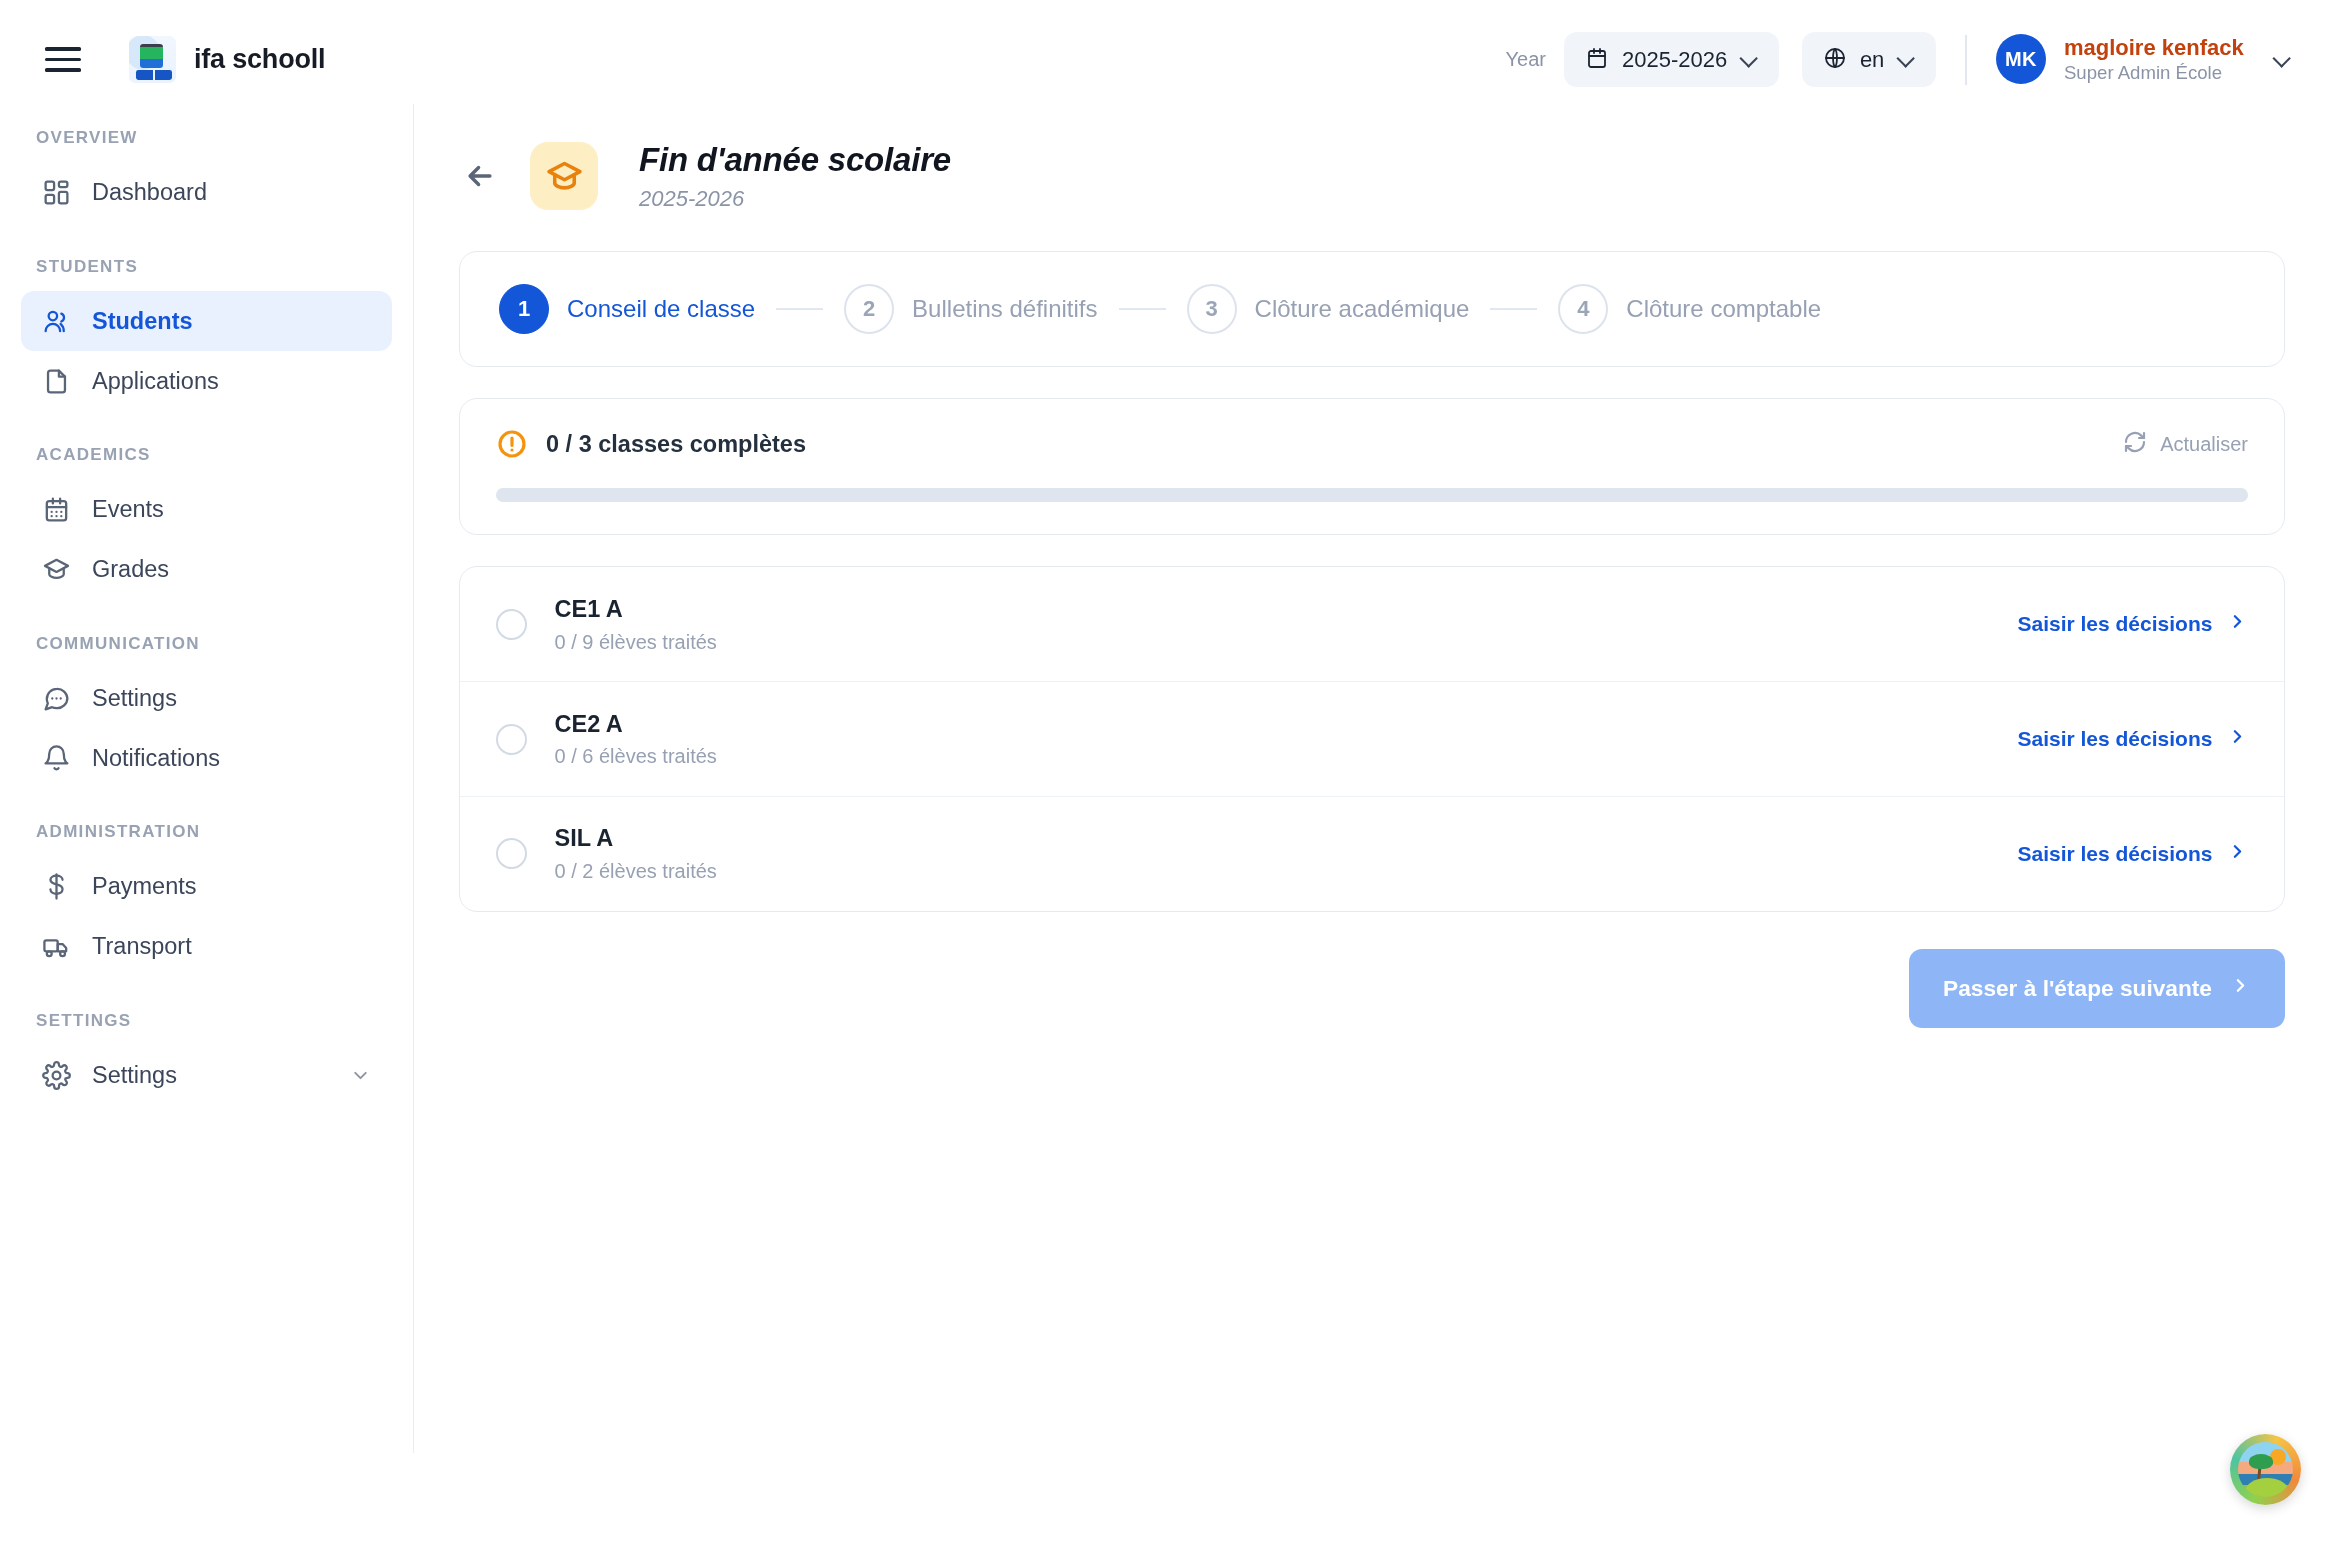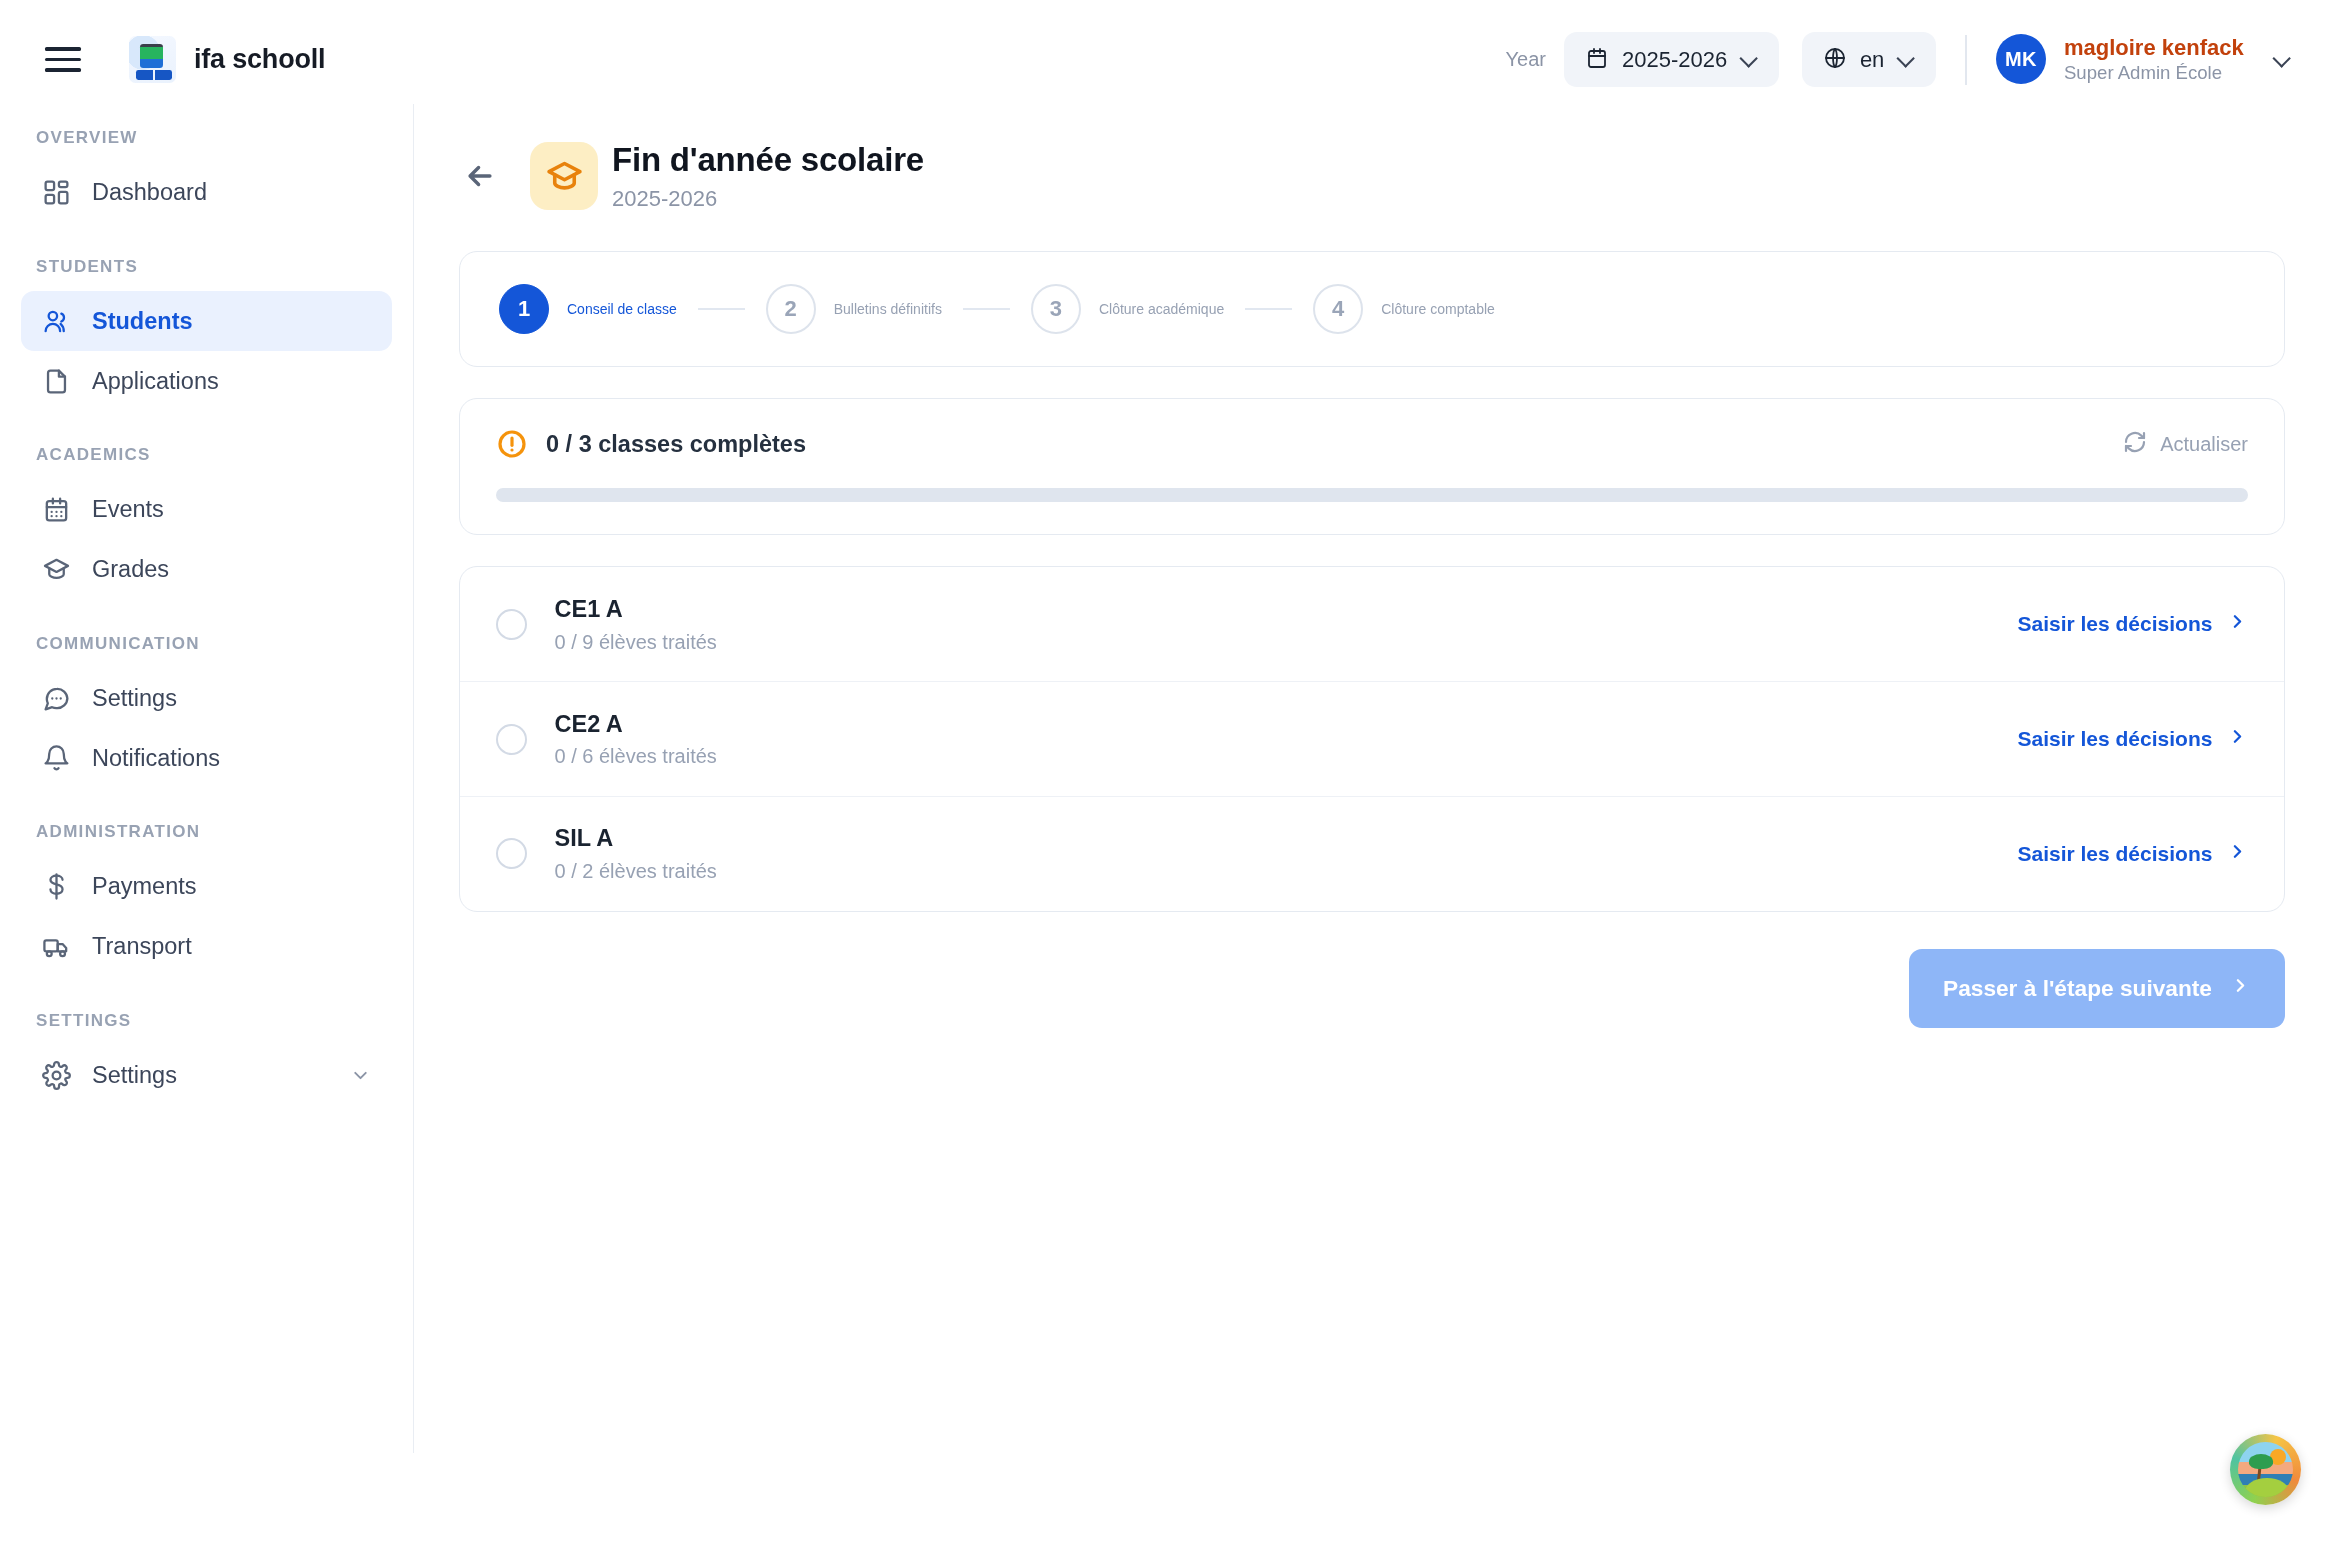--- a/index.html
+++ b/index.html
@@ -162,21 +162,21 @@
     display: flex; align-items: center; justify-content: center;
   }
   .back-arrow svg { width: 34px; height: 34px; stroke: #5a6578; fill:none; stroke-width:2.4; stroke-linecap:round; stroke-linejoin:round; }
   .page-icon {
     width: 68px; height: 68px; border-radius: 18px;
     background: #fdeec4;
     display: flex; align-items: center; justify-content: center;
     margin-left: 29px; flex: none;
   }
   .page-icon svg { width: 39px; height: 39px; stroke: #e8820c; fill: none; stroke-width: 2.2; stroke-linecap: round; stroke-linejoin: round; }
-  .page-titles { margin-left: 14px; }
+  .page-titles { margin-left: 41px; font-style: italic; }
   .page-title { font-size: 33px; font-weight: 700; color: #10151f; letter-spacing: -0.2px; line-height: 1.2; }
   .page-sub { font-size: 22px; color: #8b94a6; margin-top: 6.5px; }
 
   .card {
     background: #ffffff;
     border: 1.6px solid #e5eaf1;
     border-radius: 18px;
   }
 
   
@@ -188,21 +188,21 @@
   .step { display: flex; align-items: center; gap: 18px; cursor: pointer; }
   .step-circle {
     width: 50px; height: 50px; border-radius: 50%;
     display: flex; align-items: center; justify-content: center;
     font-size: 22px; font-weight: 700;
     flex: none;
   }
   .step.done .step-circle,
   .step.current .step-circle { background: #1456d8; color: #ffffff; border: 1.6px solid #1456d8; }
   .step.todo .step-circle { background: #ffffff; color: #9aa5b8; border: 2.4px solid #dde3ec; }
-  .step-label { font-size: 14px; white-space: nowrap; }
+  .step-label { font-size: 24px; white-space: nowrap; }
   .step.current .step-label { color: #1456d8; font-weight: 400; }
   .step.todo .step-label { color: #97a1b3; }
   .step-line {
     width: 47px; height: 2.4px; background: #e1e7f0;
     margin: 0 21px; flex: none;
   }
 
   
   .progress-card { padding: 29px 36px 32px 36px; margin-bottom: 31px; }
   .progress-top { display: flex; align-items: center; }

